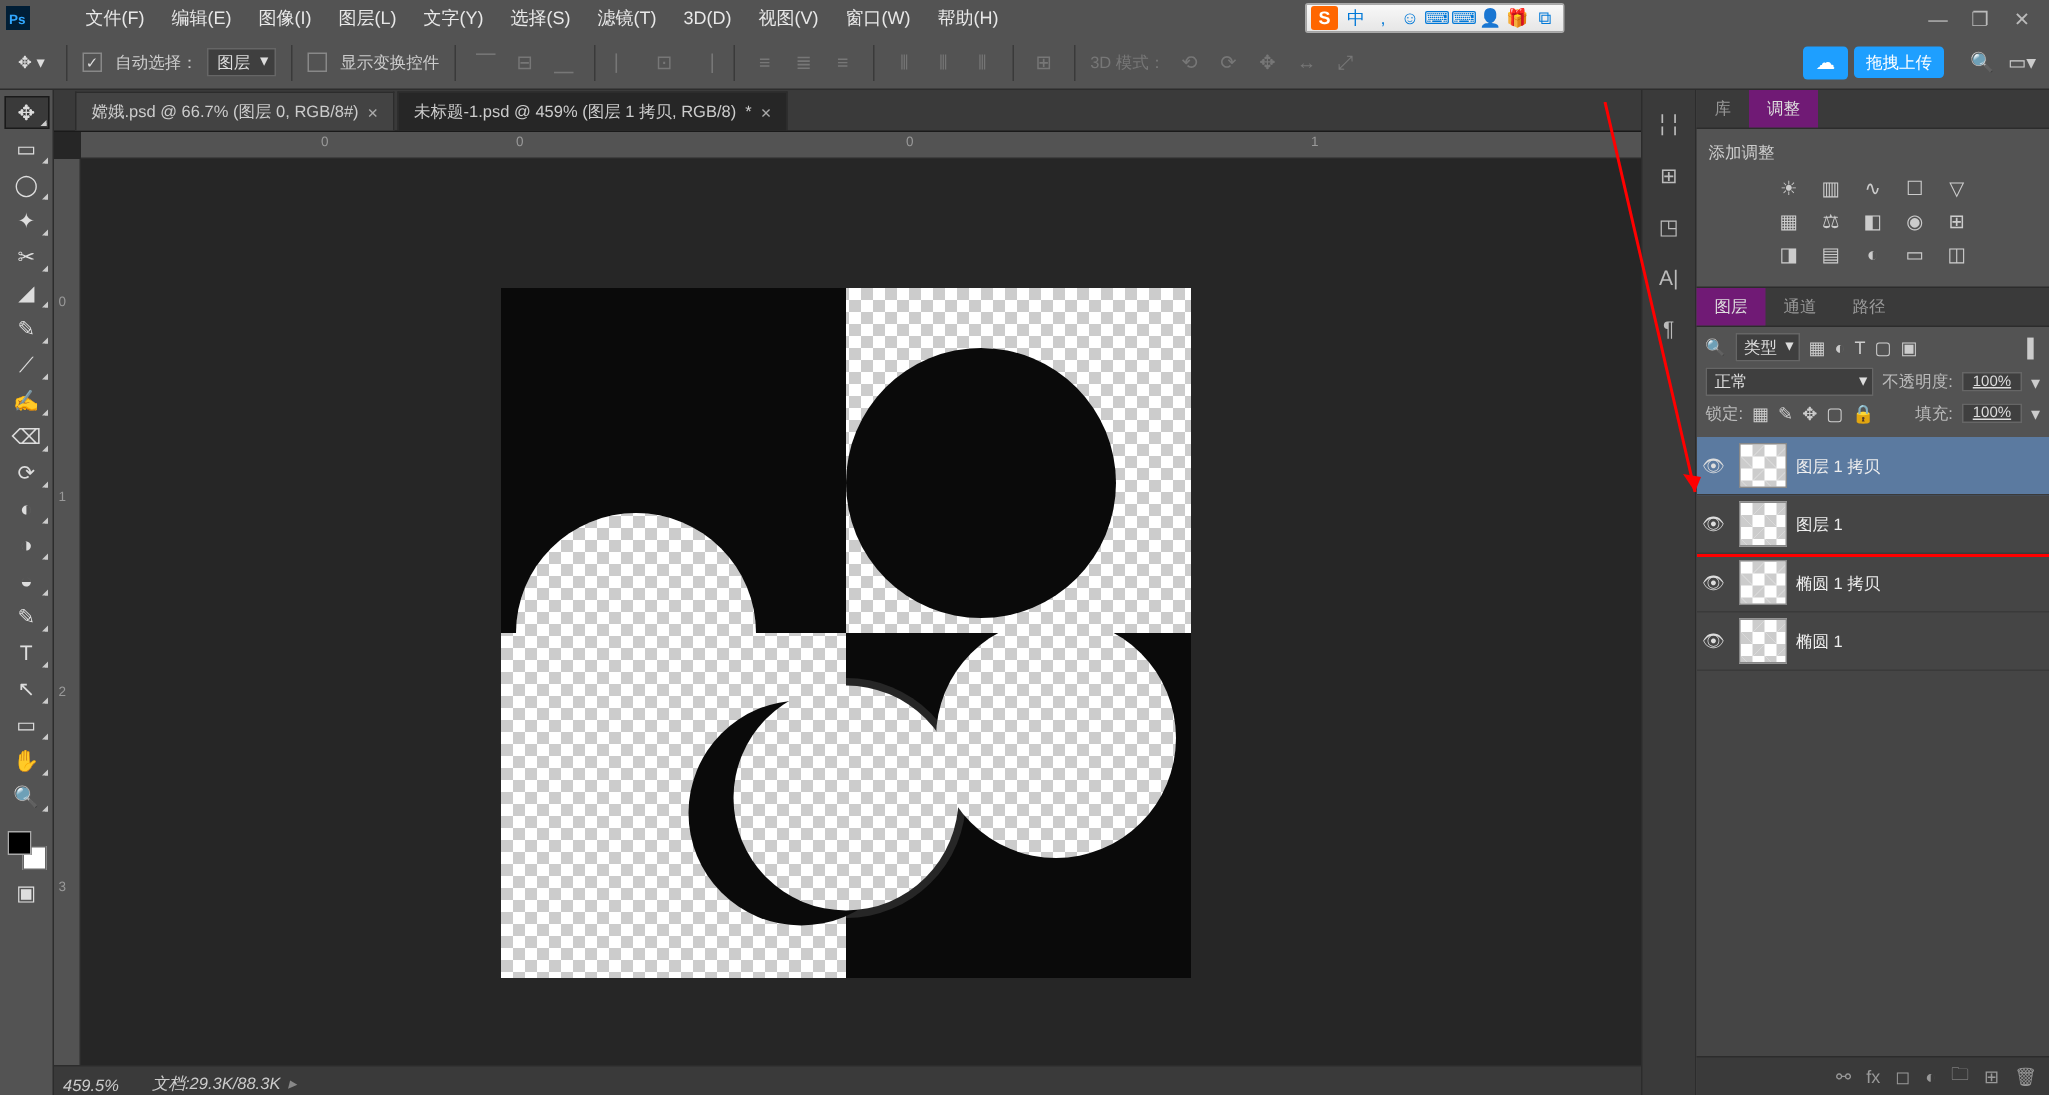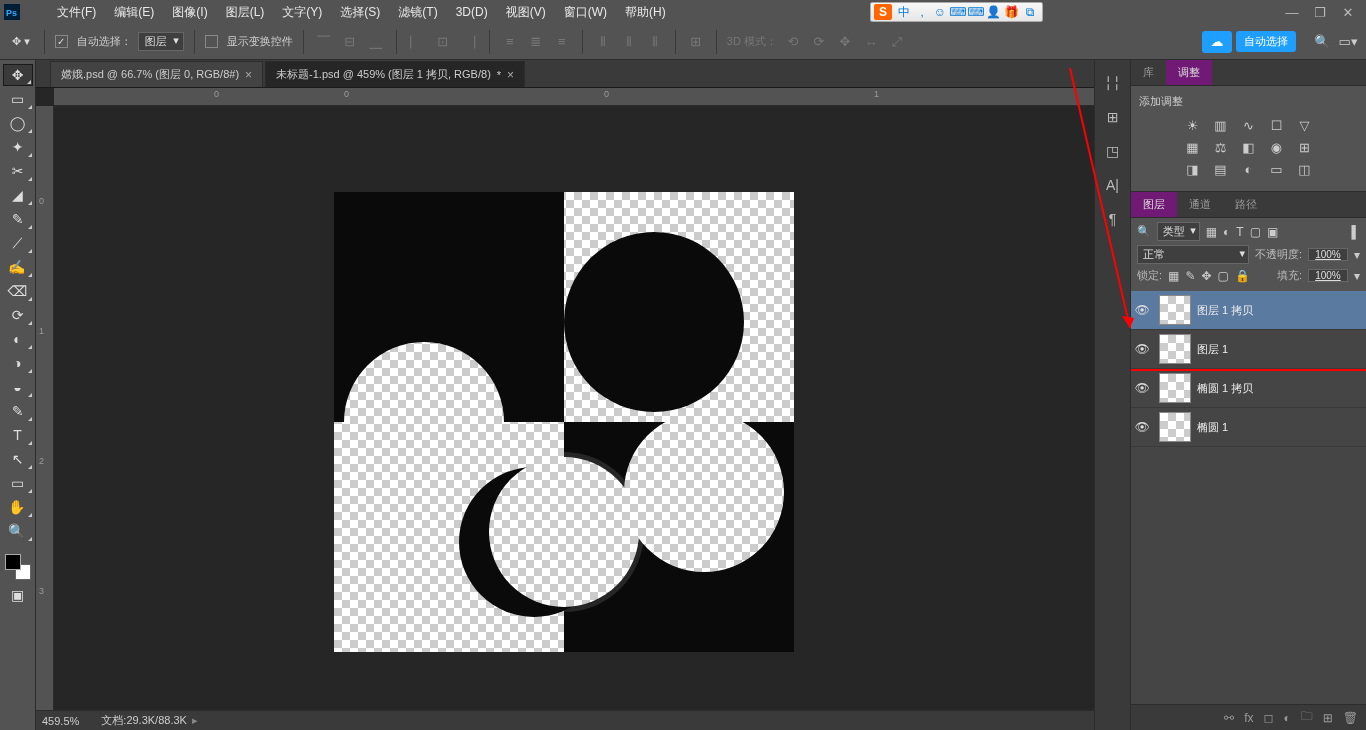--- a/index.html
+++ b/index.html
@@ -58,21 +58,21 @@
 .canvas-content { position: absolute; left: 280px; top: 86px; width: 460px; height: 460px; }
 .checker { background-image:
   linear-gradient(45deg,#ccc 25%,transparent 25%),
   linear-gradient(-45deg,#ccc 25%,transparent 25%),
   linear-gradient(45deg,transparent 75%,#ccc 75%),
   linear-gradient(-45deg,transparent 75%,#ccc 75%);
   background-size: 16px 16px; background-position: 0 0,0 8px,8px -8px,-8px 0;
   background-color: #fff; }
 
 
-.status-bar { height: 20px; background: #3a3a3a; border-top: 1px solid #2c2c2c; display: flex; align-items: center; padding: 0 6px; color: #ccc; font-size: 11px; gap: 22px; }
+.status-bar { height: 20px; background: #3a3a3a; border-top: 1px solid #2c2c2c; display: flex; align-items: flex-end; padding: 0 6px; color: #ccc; font-size: 11px; gap: 22px; font-style: italic; }
 .status-bar .sep { color: #888; margin-left: 2px; }
 
 
 .dock { width: 36px; background: #3a3a3a; border-left: 1px solid #2c2c2c; display: flex; flex-direction: column; padding-top: 8px; }
 .dock-icon { height: 30px; display: flex; align-items: center; justify-content: center; color: #bbb; font-size: 14px; margin-bottom: 4px; }
 
 
 .right-panels { width: 236px; background: #535353; border-left: 1px solid #2c2c2c; display: flex; flex-direction: column; }
 .panel-tabs { display: flex; background: #3a3a3a; border-bottom: 1px solid #2c2c2c; }
 .panel-tab { padding: 5px 12px; color: #999; font-size: 11px; }
@@ -173,21 +173,21 @@
   <div class="opt-icon">⊞</div>
   <div class="opt-sep"></div>
   <span style="color:#777">3D 模式：</span>
   <div class="opt-icon">⟲</div>
   <div class="opt-icon">⟳</div>
   <div class="opt-icon">✥</div>
   <div class="opt-icon">↔</div>
   <div class="opt-icon">⤢</div>
   <div class="cloud-btn">
     <div class="cloud-icon">☁</div>
-    <div class="cloud-label">自动选择</div>
+    <div class="cloud-label">拖拽上传</div>
   </div>
   <div class="opt-icon" style="color:#ccc;margin-left:10px">🔍</div>
   <div class="opt-icon" style="color:#ccc">▭▾</div>
 </div>
 
 <div class="main">
 
   <div class="toolbox">
     <div class="tool active tool-corner">✥</div>
     <div class="tool tool-corner">▭</div>

